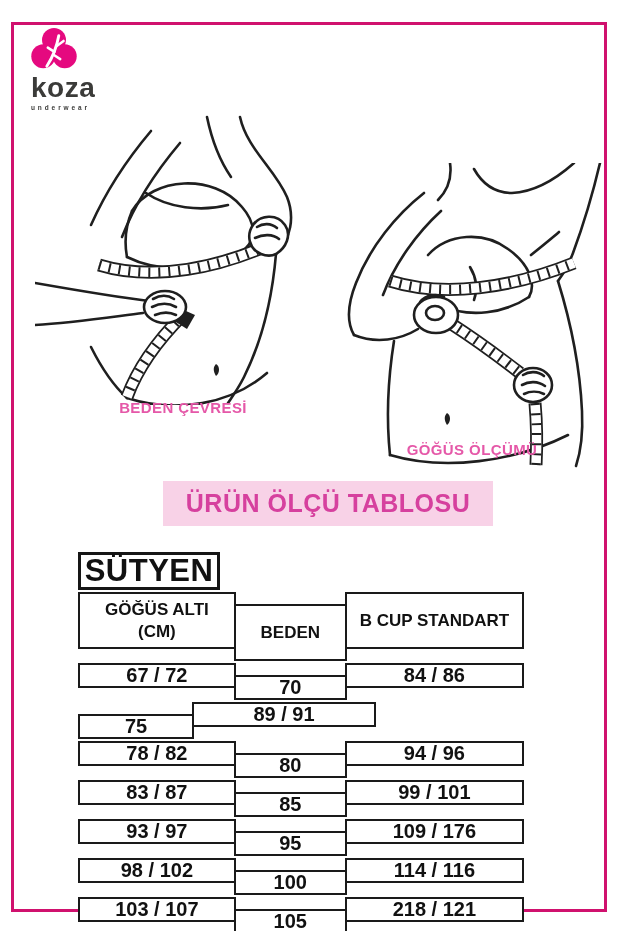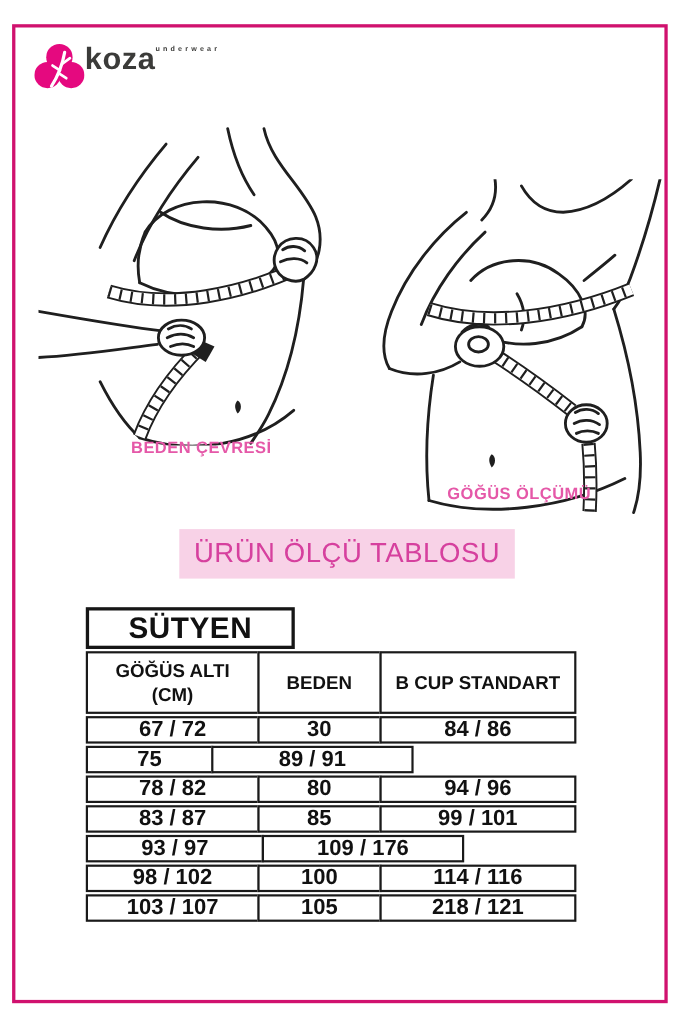--- a/index.html
+++ b/index.html
@@ -6,56 +6,56 @@
   body{
     width:621px;height:931px;background:#ffffff;position:relative;overflow:hidden;
     font-family:"Liberation Sans", sans-serif;
     -webkit-font-smoothing:antialiased;
   }
   .frame{
     position:absolute;left:11px;top:22px;width:596px;height:890px;
     border:3px solid #d0116e;box-sizing:border-box;background:#fff;
   }
   
-  .logo{position:absolute;left:17px;top:14px;width:70px;display:flex;flex-direction:row;align-items:flex-start;}
+  .logo{position:absolute;left:17px;top:2px;width:70px;display:flex;flex-direction:column;align-items:flex-start;}
   .logo svg{display:block;}
   .logo-word{font-size:28px;font-weight:700;color:#3b3b39;letter-spacing:.5px;line-height:1;margin-top:1px;text-transform:lowercase;}
   .logo-sub{font-size:6.5px;font-weight:700;color:#3b3b39;letter-spacing:2.9px;margin-top:2px;text-transform:lowercase;}
   
   .illus{position:absolute;}
   .illus1{left:21px;top:90px;width:292px;height:290px;}
   .illus2{left:318px;top:138px;width:272px;height:305px;}
   .measure-label{
     position:absolute;font-size:15px;font-weight:700;color:#e558a8;
     letter-spacing:.4px;text-align:center;white-space:nowrap;
   }
   .label1{left:84px;top:374px;width:170px;}
   .label2{left:373px;top:416px;width:170px;}
   
   .banner{
-    position:absolute;left:149px;top:456px;width:305px;height:45px;
+    position:absolute;left:149px;top:456px;width:330px;height:45px;
     background:#f8d2e7;color:#d6409e;display:flex;align-items:center;justify-content:center;
-    font-size:25px;font-weight:400;letter-spacing:.5px;
+    font-size:25px;font-weight:700;letter-spacing:.5px;
   }
   
   .size-table{position:absolute;left:64px;top:527px;width:446px;}
   .product-cell{
-    width:190px;height:38px;border:3px solid #161616;box-sizing:border-box;
+    width:142px;height:38px;border:3px solid #161616;box-sizing:border-box;
     display:flex;align-items:center;justify-content:center;
-    font-size:27px;font-weight:700;letter-spacing:.5px;color:#111;
+    font-size:31px;font-weight:700;letter-spacing:.5px;color:#111;
   }
   .trow{display:flex;margin-top:2px;}
   .trow > div{
     border:2px solid #1a1a1a;box-sizing:border-box;background:#fff;
     display:flex;flex-direction:column;align-items:center;justify-content:center;
     color:#111;text-align:center;
   }
   .trow > div + div{margin-left:-2px;}
   .w1{width:162px;}
-  .w2{width:116px;}
+  .w2{width:116px;margin-top:12px;}
   .w3{width:184px;}
   .hrow > div{height:57px;font-size:17px;font-weight:700;line-height:1.25;}
   .drow > div{height:25px;font-size:20px;font-weight:700;flex-direction:row;}
   
   .ink{fill:none;stroke:#1f1f1f;stroke-width:2.6;stroke-linecap:round;stroke-linejoin:round;}
   .skin{fill:#ffffff;stroke:#1f1f1f;stroke-width:2.6;stroke-linejoin:round;}
   .tape-edge{fill:none;stroke:#1f1f1f;stroke-width:13;stroke-linecap:butt;}
   .tape-fill{fill:none;stroke:#ffffff;stroke-width:9.5;stroke-linecap:butt;}
   .tape-tick{fill:none;stroke:#1f1f1f;stroke-width:9.5;stroke-linecap:butt;stroke-dasharray:2 8;}
 </style>
@@ -193,39 +193,40 @@
       <div class="w2">
         <span>BEDEN</span>
       </div>
       <div class="w3">
         <span>B CUP STANDART</span>
       </div>
     </div>
 
     <div class="trow drow">
       <div class="w1">67 / 72</div>
-      <div class="w2">30</div>
+      <div class="w2">70</div>
       <div class="w3">84 / 86</div>
     </div>
     <div class="trow drow">
       <div class="w2">75</div>
       <div class="w3">89 / 91</div>
     </div>
     <div class="trow drow">
       <div class="w1">78 / 82</div>
       <div class="w2">80</div>
       <div class="w3">94 / 96</div>
     </div>
     <div class="trow drow">
       <div class="w1">83 / 87</div>
       <div class="w2">85</div>
       <div class="w3">99 / 101</div>
     </div>
     <div class="trow drow">
       <div class="w1">93 / 97</div>
+      <div class="w2">95</div>
       <div class="w3">109 / 176</div>
     </div>
     <div class="trow drow">
       <div class="w1">98 / 102</div>
       <div class="w2">100</div>
       <div class="w3">114 / 116</div>
     </div>
     <div class="trow drow">
       <div class="w1">103 / 107</div>
       <div class="w2">105</div>

